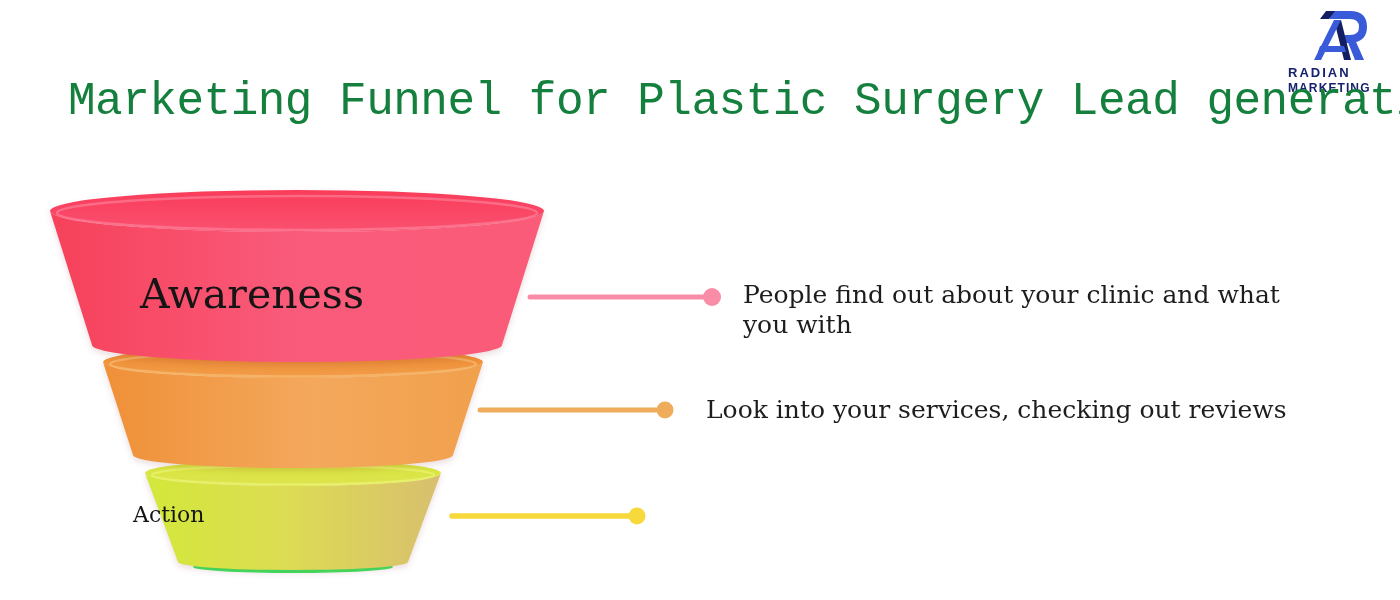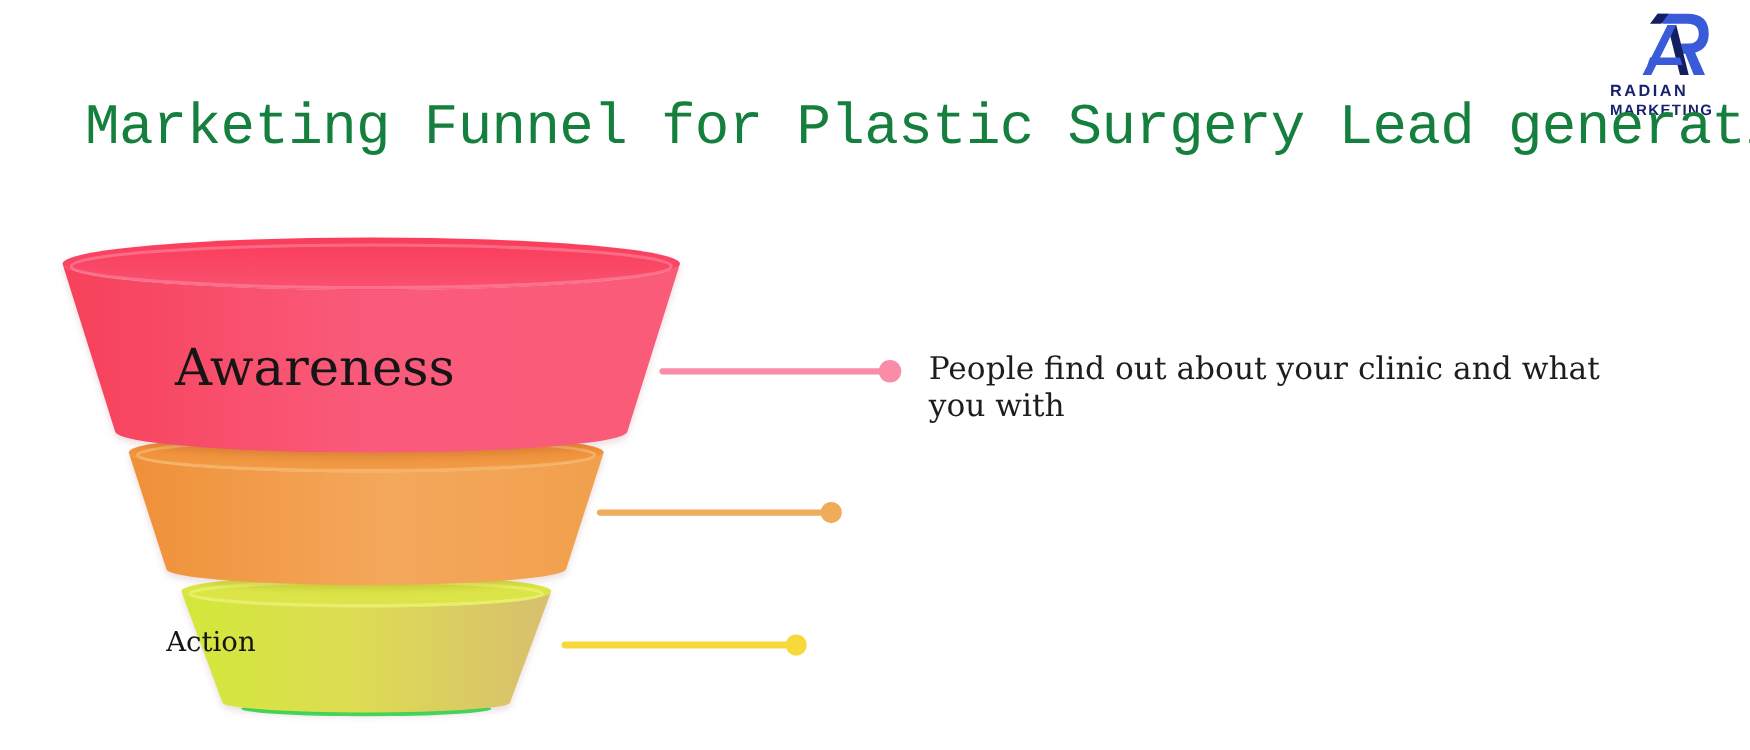--- a/index.html
+++ b/index.html
@@ -158,14 +158,15 @@
 
       <line x1="452" y1="516" x2="628" y2="516" stroke="#F8D93C" stroke-width="5.5" stroke-linecap="round"></line>
       <circle cx="637" cy="516" r="8.5" fill="#F8D93C"></circle>
     </g>
   </svg>
 
   <div class="stage-label label-1">Awareness</div>
   <div class="stage-label label-3">Action</div>
 
   <div class="desc desc-1">People find out about your clinic and what you with</div>
+  <div class="desc desc-2">Look into your services, checking out reviews</div>
 
 </div>
 
 </body></html>

